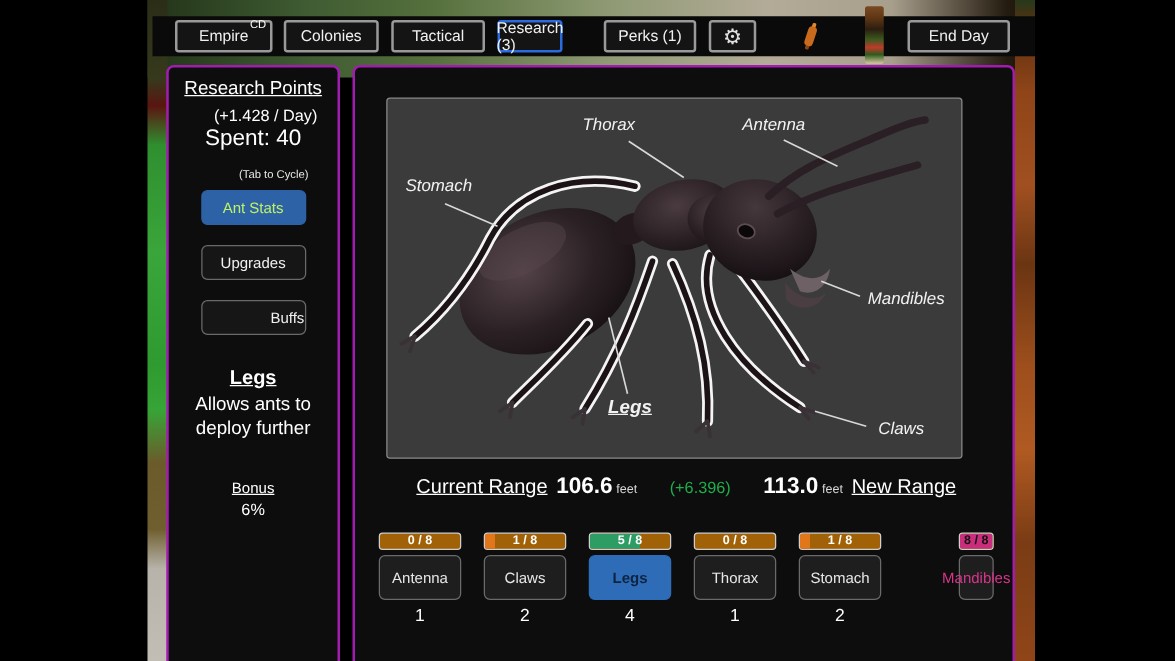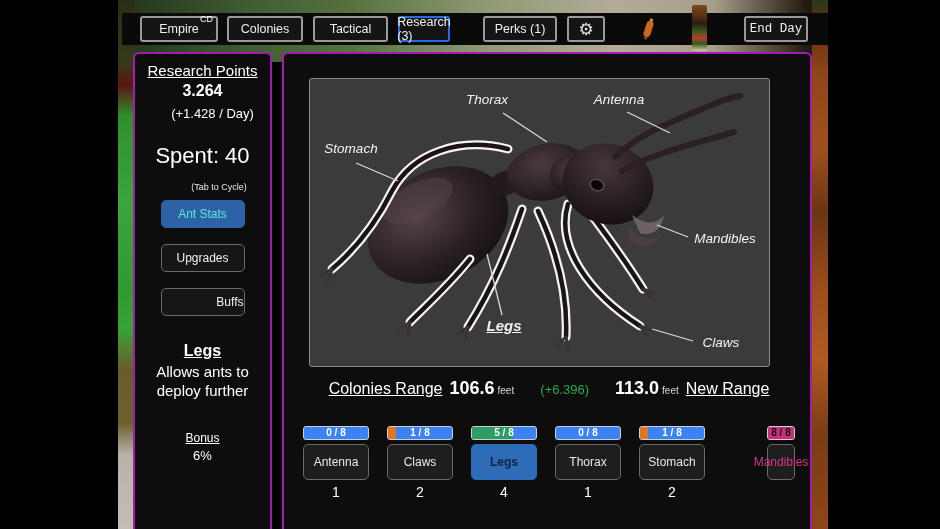--- a/index.html
+++ b/index.html
@@ -28,25 +28,25 @@
 
   
   .panel { position:absolute; top:52px; height:508px; background:#0d0d0d; border:2px solid #a21caf; border-radius:6px; }
   .left-panel { left:133px; width:139px; color:#fff; text-align:center; padding-top:8px; }
   .main-panel { left:282px; width:530px; }
 
   
   .lp-title { font-size:15px; text-decoration:underline; }
   .lp-points { font-size:16px; font-weight:bold; margin-top:3px; }
   .lp-perday { font-size:13px; margin-top:6px;padding-left:20px; }
-  .lp-spent { font-size:22px; margin-top:22px; }
+  .lp-spent { font-size:18px; }
   .lp-hint { font-size:9px; margin-top:13px; color:#e8e8e8;margin-left:33px; }
   .lp-tab { width:84px; height:28px; margin:8px auto 0; background:#161616; border:1px solid #6a6a6a;
     border-radius:5px; color:#f0f0f0; font-size:12px; display:flex; align-items:center; justify-content:center; cursor:pointer; }
-  .lp-tab.active { background:#2d62a6; border-color:#2d62a6; color:#5eead4; }
+  .lp-tab.active { background:#2d62a6; border-color:#2d62a6; color:#bef264; }
   .lp-sel-name { font-size:16px; font-weight:bold; text-decoration:underline; margin-top:26px; }
   .lp-sel-desc { font-size:15px; line-height:1.25; margin-top:3px; padding:0 5px; }
   .lp-bonus-label { font-size:12px; text-decoration:underline; margin-top:30px; }
   .lp-bonus-value { font-size:13px; margin-top:3px; }
   .lp-cost { font-size:16px; margin-top:17px; }
 
   
   .diagram { position:absolute; left:25px; top:24px; width:461px; height:289px; background:#3b3b3b;
     border:1px solid #8a8a8a; border-radius:3px; }
   .diagram svg { position:absolute; left:0; top:0; }
@@ -59,21 +59,21 @@
   .rr-label { font-size:16px; text-decoration:underline; }
   .rr-value { font-size:18px; font-weight:bold; margin-left:7px; }
   .rr-unit { font-size:10px; color:#d8d8d8; margin-left:3px; }
   .rr-delta { font-size:13px; margin:0 26px; }
   .rr-value2 { font-size:18px; font-weight:bold; }
   .rr-label2 { margin-left:7px; font-size:16px; text-decoration:underline; }
 
   
   .parts-row { position:absolute; left:0; top:372px; width:530px; display:flex; justify-content:center; gap:18px; }
   .part { width:66px; text-align:center; }
-  .part-bar { position:relative; height:14px; border:1px solid #cfcfcf; border-radius:3px; background:#3b82f6; overflow:hidden; }
+  .part-bar { position:relative; height:14px; border:1px solid #cfcfcf; border-radius:3px; background:#a16207; overflow:hidden; }
   .part-fill { position:absolute; left:0; top:0; bottom:0; width:0; }
   .part-bar-text { position:relative; font-size:10px; font-weight:bold; color:#fff; line-height:12px; }
   .part.maxed .part-bar-text { color:#101010; }
   .part-btn { margin-top:4px; height:36px; background:#1e1e1e; border:1px solid #6a6a6a; border-radius:5px;
     color:#e8e8e8; font-size:12px; display:flex; align-items:center; justify-content:center; cursor:pointer; }
   .part.selected .part-btn { background:#2e6cb8; border-color:#2e6cb8; color:#0e2440; font-weight:bold; }
   .part.maxed .part-btn { color:#d8358a; }
   .part-cost { margin-top:4px; font-size:14px; color:#fff; height:16px; }
 </style>
 </head>
@@ -98,30 +98,29 @@
     </div>
     <div class="tb-btn active" style="left:276px;width:52px;">
       <span>Research (3)</span>
     </div>
     <div class="tb-btn" style="left:361px;width:74px;">
       <span>Perks (1)</span>
     </div>
     <div class="tb-btn" style="left:445px;width:38px;">
       <span class="gear-glyph">⚙</span>
     </div>
-    <div class="tb-btn" style="right:20px;width:64px;font-family:Liberation Mono, monospace;">
+    <div class="tb-btn" style="right:20px;width:82px;">
       <span>End Day</span>
     </div>
   </div>
   <div class="sprite-ant"></div>
   <div class="sprite-totem"></div>
 
   <div class="panel left-panel">
     <div class="lp-title">Research Points</div>
-    <div class="lp-points">3.264</div>
     <div class="lp-perday">(+1.428 / Day)</div>
     <div class="lp-spent">Spent: 40</div>
     <div class="lp-hint">(Tab to Cycle)</div>
     <div class="lp-tab active">
       <span>Ant Stats</span>
     </div>
     <div class="lp-tab" style="margin-top:16px;">
       <span>Upgrades</span>
     </div>
     <div class="lp-tab" style="margin-top:16px;justify-content:flex-end;">
@@ -212,21 +211,21 @@
 
       <div class="dlabel" style="left:146px; top:13px; width:62px;">Thorax</div>
       <div class="dlabel" style="left:276px; top:13px; width:66px;">Antenna</div>
       <div class="dlabel" style="left:8px; top:62px; width:66px;">Stomach</div>
       <div class="dlabel" style="left:374px; top:152px; width:82px;">Mandibles</div>
       <div class="dlabel selected" style="left:164px; top:238px; width:60px;">Legs</div>
       <div class="dlabel" style="left:382px; top:256px; width:58px;">Claws</div>
     </div>
 
     <div class="range-row">
-      <span class="rr-label">Colonies Range</span>
+      <span class="rr-label">Current Range</span>
       <span class="rr-value">106.6</span>
       <span class="rr-unit">feet</span>
       <span class="rr-delta" style="color:#1fae4d;">(+6.396)</span>
       <span class="rr-value2">113.0</span>
       <span class="rr-unit">feet</span>
       <span class="rr-label2">New Range</span>
     </div>
 
     <div class="parts-row">
 

